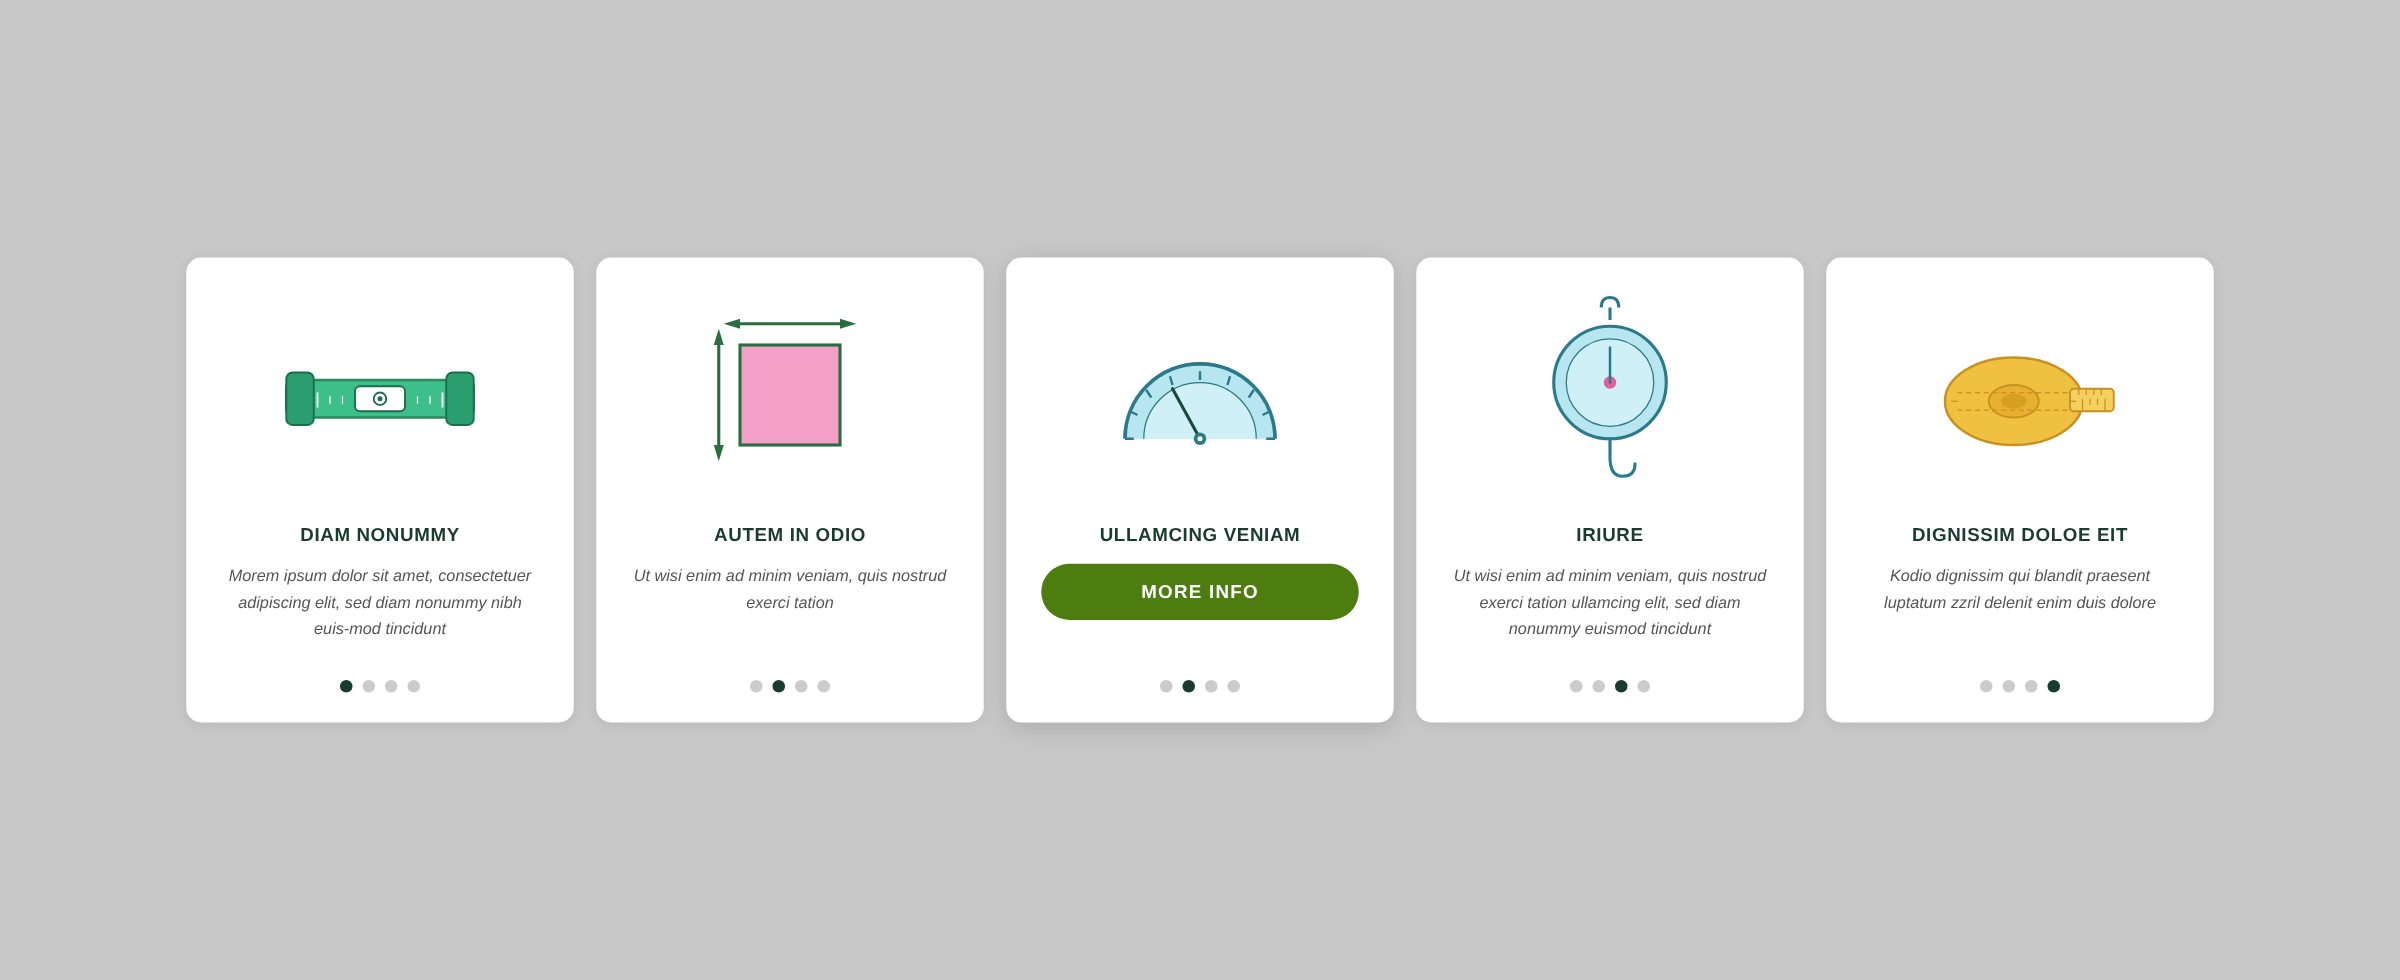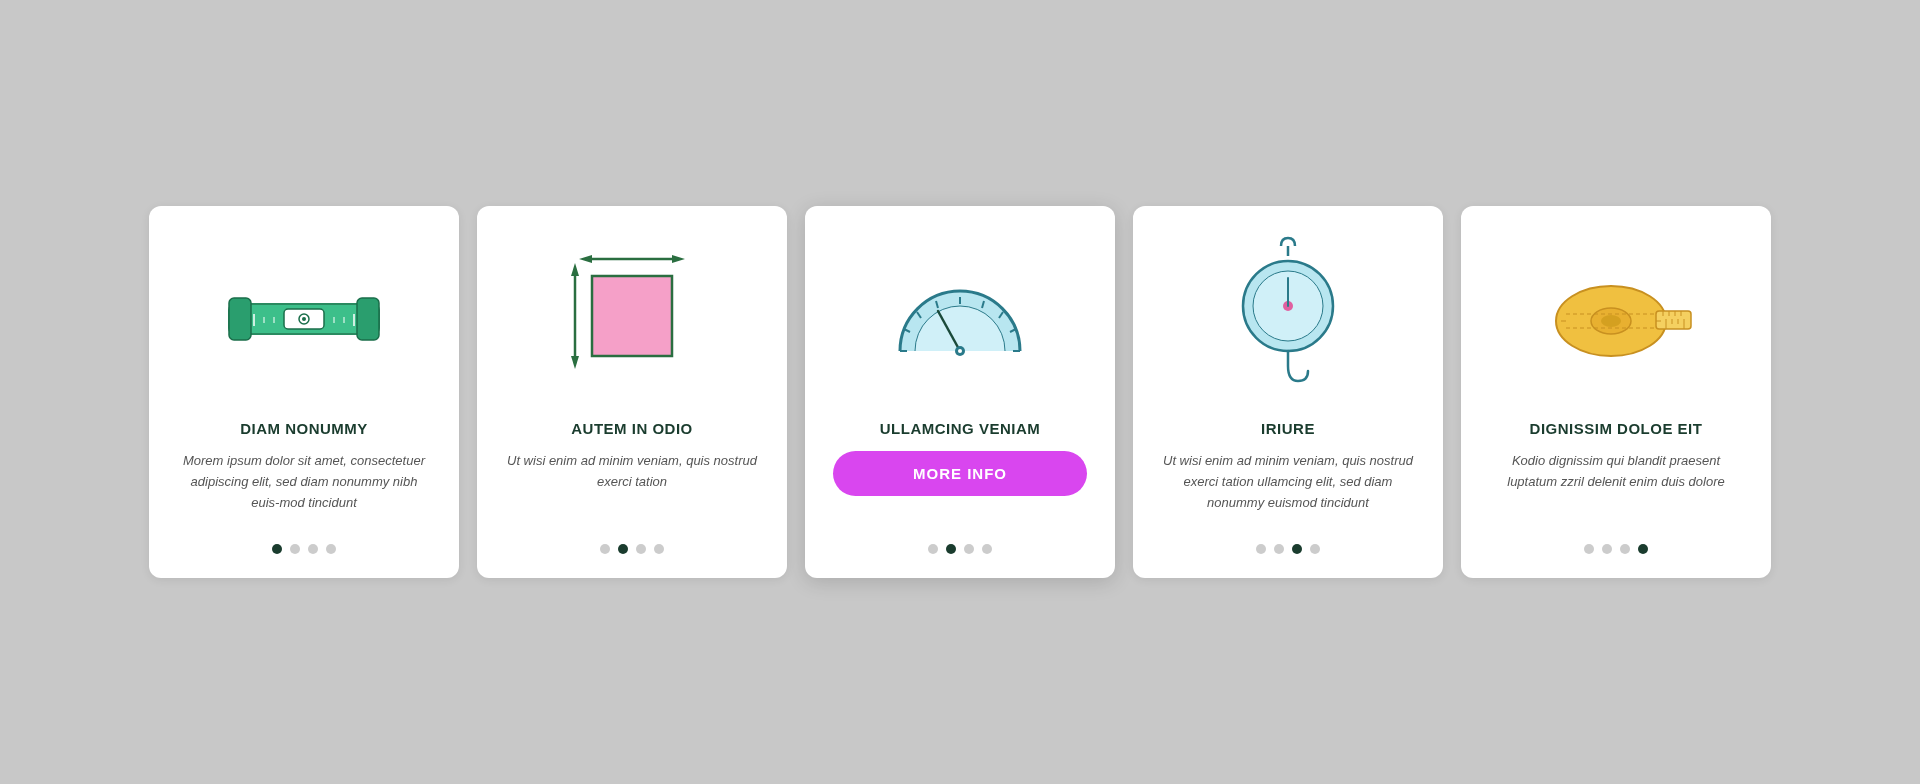--- a/index.html
+++ b/index.html
@@ -58,21 +58,21 @@
       font-size: 13px;
       color: #555;
       text-align: center;
       line-height: 1.6;
       flex: 1;
       margin-bottom: 20px;
       font-style: italic;
     }
 
     .more-info-btn {
-      background: #d946ef;
+      background: #4d7c0f;
       color: #fff;
       border: none;
       border-radius: 30px;
       padding: 14px 40px;
       font-size: 15px;
       font-weight: 700;
       letter-spacing: 1px;
       cursor: pointer;
       margin-bottom: 20px;
       width: 100%;

